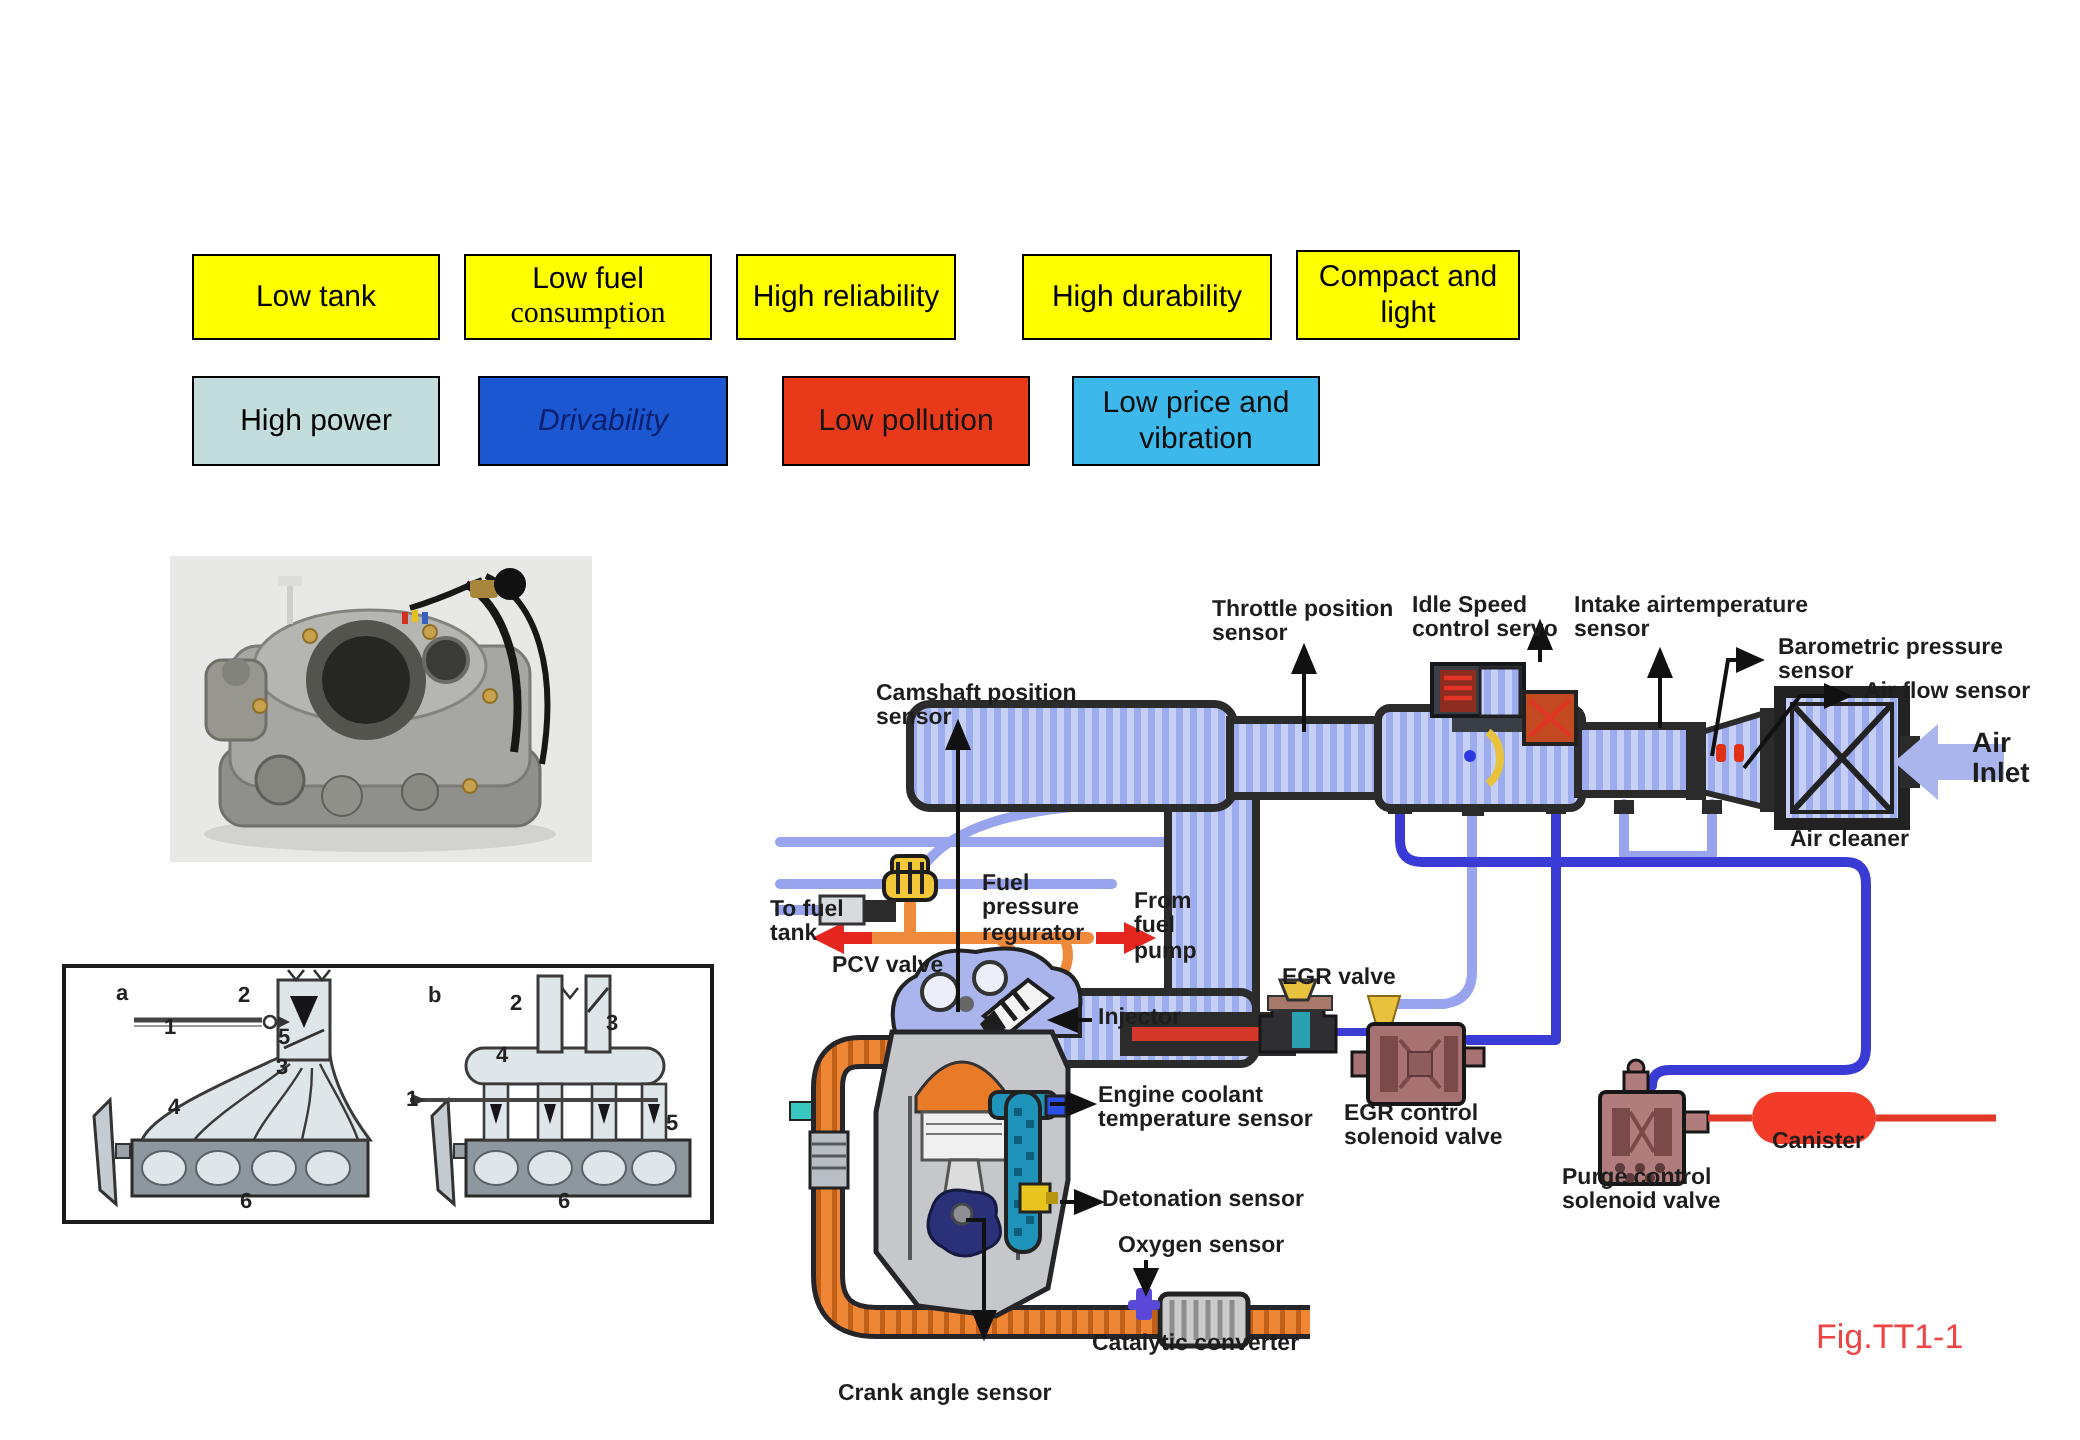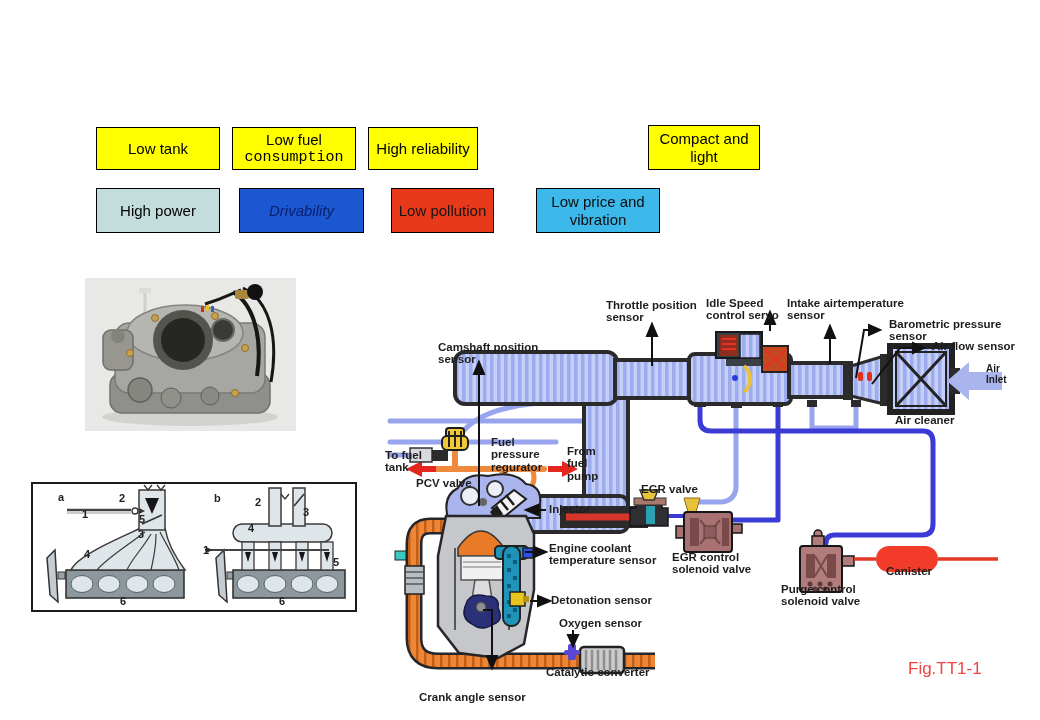--- a/index.html
+++ b/index.html
@@ -2,21 +2,21 @@
 <html><head>
 <meta charset="utf-8">
 <style>
   html,body{margin:0;padding:0;background:#888;}
   .slide{position:relative;width:1040px;height:720px;background:#ffffff;overflow:hidden;
          font-family:"Liberation Sans",sans-serif;}
   
   .pbox{position:absolute;display:flex;flex-direction:column;align-items:center;justify-content:center;
         border:1px solid #000;box-sizing:border-box;font-size:15px;line-height:1.15;color:#000;text-align:center;}
   .pbox.y{background:#ffff00;}
-  .pbox .serifline{font-family:Liberation Mono, monospace;}
+  .pbox .serifline{font-family:Liberation Serif, serif;}
   
   .artbox{position:absolute;}
   
   .dlabel{position:absolute;font-weight:bold;font-size:11.5px;line-height:1.08;color:#1d1d1d;
           white-space:pre-line;}
   .figcap{position:absolute;font-size:17px;color:#ef4444;font-weight:normal;}
   
   .mnum{position:absolute;font-weight:bold;font-size:11px;color:#222;line-height:1;}
 </style>
 </head>
@@ -27,32 +27,35 @@
   <div class="pbox y" style="left:96px;top:127px;width:124px;height:43px">
     <span>Low tank</span>
   </div>
   <div class="pbox y" style="left:232px;top:127px;width:124px;height:43px">
     <span>Low fuel</span>
     <span class="serifline">consumption</span>
   </div>
   <div class="pbox y" style="left:368px;top:127px;width:110px;height:43px">
     <span>High reliability</span>
   </div>
+  <div class="pbox y" style="left:511px;top:127px;width:125px;height:43px">
+    <span>High durability</span>
+  </div>
   <div class="pbox y" style="left:648px;top:125px;width:112px;height:45px">
     <span>Compact and</span>
     <span>light</span>
   </div>
 
   <div class="pbox" style="left:96px;top:188px;width:124px;height:45px;background:#c3dcdc;">
     <span>High power</span>
   </div>
   <div class="pbox" style="left:239px;top:188px;width:125px;height:45px;background:#1b57d0;color:#0b1f6e;font-style:italic;">
     <span>Drivability</span>
   </div>
-  <div class="pbox" style="left:391px;top:188px;width:103px;height:45px;background:#e8391b;color:#151515;">
+  <div class="pbox" style="left:391px;top:188px;width:124px;height:45px;background:#e8391b;color:#151515;">
     <span>Low pollution</span>
   </div>
   <div class="pbox" style="left:536px;top:188px;width:124px;height:45px;background:#3cb9ea;color:#0d0d0d;">
     <span>Low price and</span>
     <span>vibration</span>
   </div>
 
   <div class="artbox" style="left:85px;top:278px;width:211px;height:153px">
     <svg width="211" height="153" viewBox="0 0 211 153">
       <rect width="211" height="153" fill="#e8e8e6"></rect>
@@ -357,21 +360,21 @@
 
   <div class="dlabel" style="left:606px;top:299px">Throttle position
 sensor</div>
   <div class="dlabel" style="left:706px;top:297px">Idle Speed
 control servo</div>
   <div class="dlabel" style="left:787px;top:297px">Intake airtemperature
 sensor</div>
   <div class="dlabel" style="left:889px;top:318px">Barometric pressure
 sensor</div>
   <div class="dlabel" style="left:932px;top:340px">Air flow sensor</div>
-  <div class="dlabel" style="left:986px;top:364px;font-size:10px">Air
+  <div class="dlabel" style="left:986px;top:364px;font-size:14px">Air
 Inlet</div>
   <div class="dlabel" style="left:895px;top:414px">Air cleaner</div>
   <div class="dlabel" style="left:438px;top:341px">Camshaft position
 sensor</div>
   <div class="dlabel" style="left:385px;top:449px">To fuel
 tank</div>
   <div class="dlabel" style="left:491px;top:436px">Fuel
 pressure
 regurator</div>
   <div class="dlabel" style="left:567px;top:445px">From

